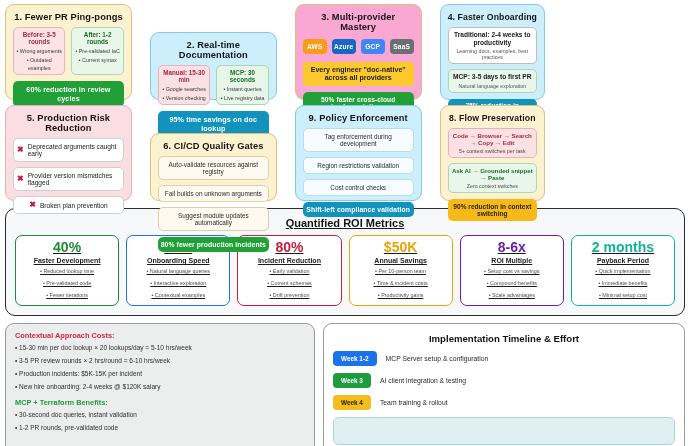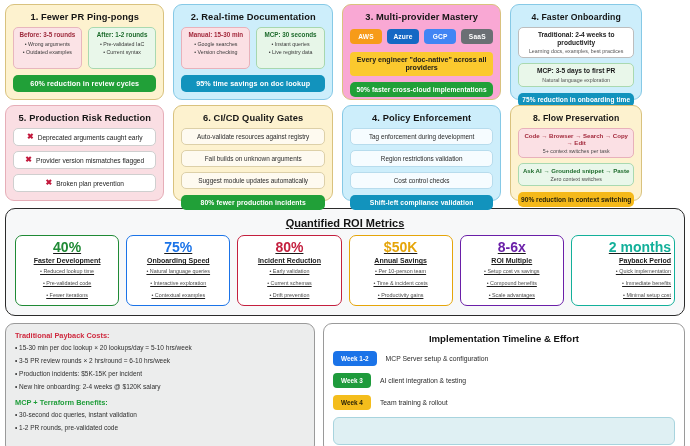--- a/index.html
+++ b/index.html
@@ -6,34 +6,34 @@
   body{
     width:690px;height:446px;overflow:hidden;
     background:#ffffff;
     font-family:"Liberation Sans", sans-serif;
     color:#1a1a1a;
     -webkit-font-smoothing:antialiased;
   }
   .page{width:690px;height:446px;position:relative;box-sizing:border-box;padding:4px 5px 0 5px;}
 
   
-  .row{display:flex;gap:9px;width:637px;}
+  .row{display:flex;gap:18px;width:540px;}
   .row-1{height:96px;}
   .row-2{height:96px;margin-top:5px;}
 
   .card{
     border-radius:9px;
     border:1.4px solid #b9b9b9;
     box-sizing:border-box;
     padding:6px 7px 7px 7px;
     display:flex;flex-direction:column;
     position:relative;
   }
   .c-w1{width:176px;}
-  .c-w2{width:176px;}
+  .c-w2{width:176px;margin-top:28px;}
   .c-w3{width:176px;}
   .c-w4{width:145px;}
 
   .card-title{
     text-align:center;
     font-size:9.3px;
     font-weight:bold;
     color:#151515;
     margin:1px 0 5px 0;
     letter-spacing:.1px;
@@ -269,21 +269,21 @@
 
     <div class="card card6 c-w2">
       <div class="card-title">6. CI/CD Quality Gates</div>
       <div class="plainrow">Auto-validate resources against registry</div>
       <div class="plainrow">Fail builds on unknown arguments</div>
       <div class="plainrow">Suggest module updates automatically</div>
       <div class="banner">80% fewer production incidents</div>
     </div>
 
     <div class="card card7 c-w3">
-      <div class="card-title">4. Policy Enforcement</div>
+      <div class="card-title">9. Policy Enforcement</div>
       <div class="plainrow">Tag enforcement during development</div>
       <div class="plainrow">Region restrictions validation</div>
       <div class="plainrow">Cost control checks</div>
       <div class="banner">Shift-left compliance validation</div>
     </div>
 
     <div class="card card8 c-w4">
       <div class="card-title">8. Flow Preservation</div>
       <div class="flowbox pink">
         <div class="flow-h">Code → Browser → Search → Copy → Edit</div>
@@ -334,35 +334,35 @@
       </div>
 
       <div class="roi-card" style="border-color:#6a1fa8;">
         <div class="roi-val" style="color:#6a1fa8;">8-6x</div>
         <div class="roi-lbl">ROI Multiple</div>
         <div class="roi-li">• Setup cost vs savings</div>
         <div class="roi-li">• Compound benefits</div>
         <div class="roi-li">• Scale advantages</div>
       </div>
 
-      <div class="roi-card" style="border-color:#13b09a;text-align:right;">
+      <div class="roi-card" style="border-color:#13b09a;">
         <div class="roi-val" style="color:#13b09a;">2 months</div>
         <div class="roi-lbl">Payback Period</div>
         <div class="roi-li">• Quick implementation</div>
         <div class="roi-li">• Immediate benefits</div>
         <div class="roi-li">• Minimal setup cost</div>
       </div>
 
     </div>
   </div>
 
   <div class="bottom">
 
     <div class="panel panel-cost">
-      <div class="sec-head red">Traditional Payback Costs:</div>
+      <div class="sec-head red">Contextual Approach Costs:</div>
       <div class="cost-li">• 15-30 min per doc lookup × 20 lookups/day = 5-10 hrs/week</div>
       <div class="cost-li">• 3-5 PR review rounds × 2 hrs/round = 6-10 hrs/week</div>
       <div class="cost-li">• Production incidents: $5K-15K per incident</div>
       <div class="cost-li">• New hire onboarding: 2-4 weeks @ $120K salary</div>
       <div class="sec-head green">MCP + Terraform Benefits:</div>
       <div class="cost-li">• 30-second doc queries, instant validation</div>
       <div class="cost-li">• 1-2 PR rounds, pre-validated code</div>
     </div>
 
     <div class="panel panel-time">

